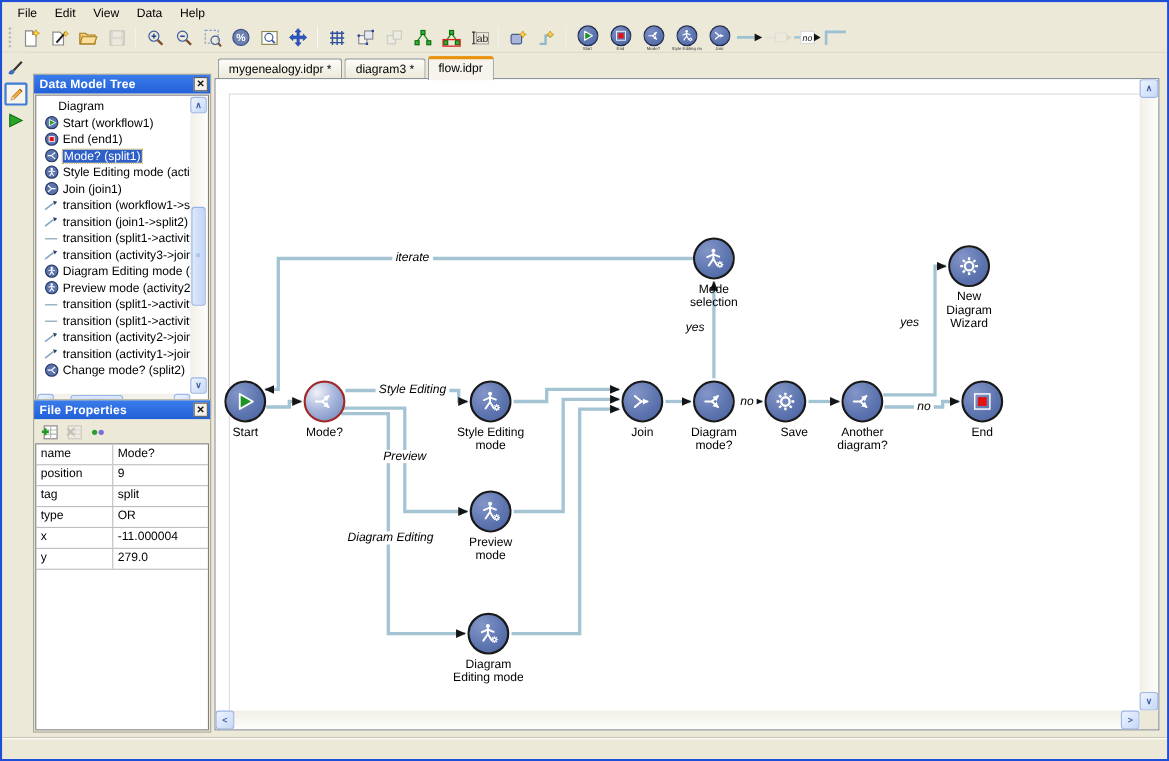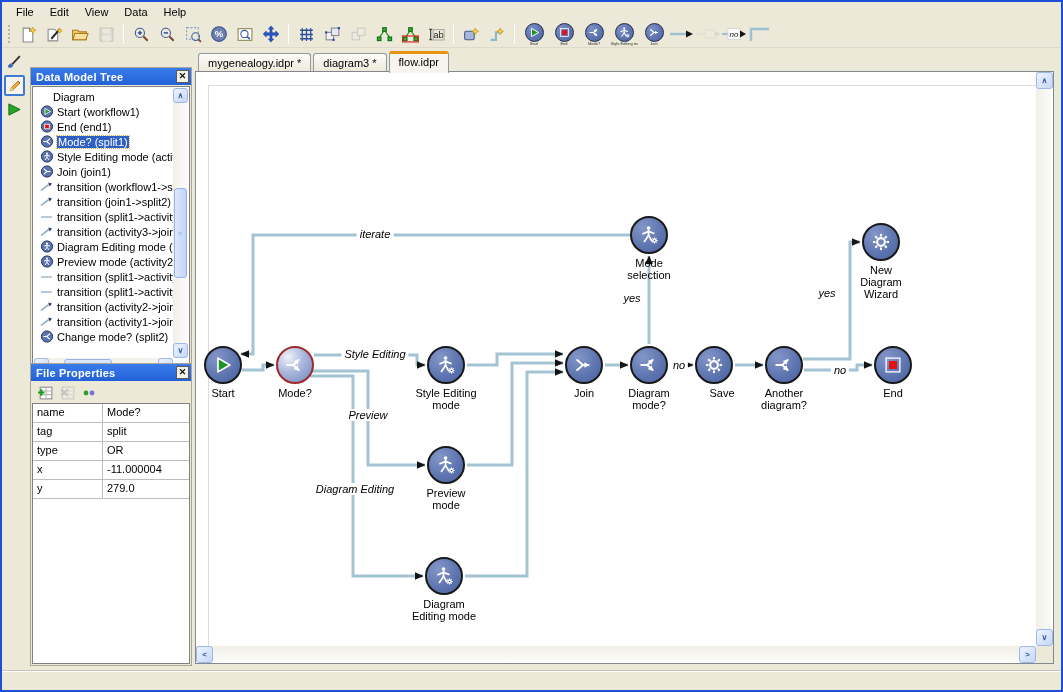--- a/index.html
+++ b/index.html
@@ -545,20 +545,24 @@
             <circle cx="11" cy="8" r="2.4" fill="#7a6fd8"></circle>
           </svg>
         </div>
       </div>
     <div class="propwrap">
         <div class="prow">
           <div class="pkey">name</div>
           <div class="pval">Mode?</div>
         </div>
         <div class="prow">
+          <div class="pkey">position</div>
+          <div class="pval">9</div>
+        </div>
+        <div class="prow">
           <div class="pkey">tag</div>
           <div class="pval">split</div>
         </div>
         <div class="prow">
           <div class="pkey">type</div>
           <div class="pval">OR</div>
         </div>
         <div class="prow">
           <div class="pkey">x</div>
           <div class="pval">-11.000004</div>

